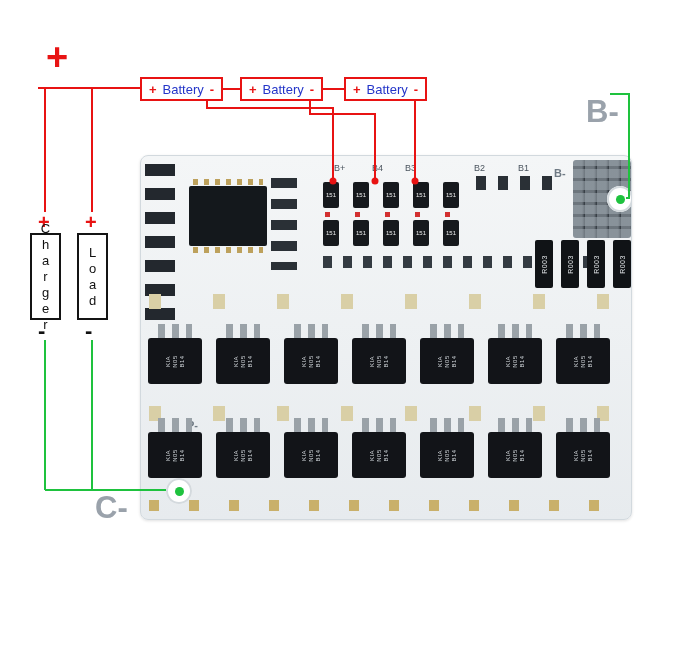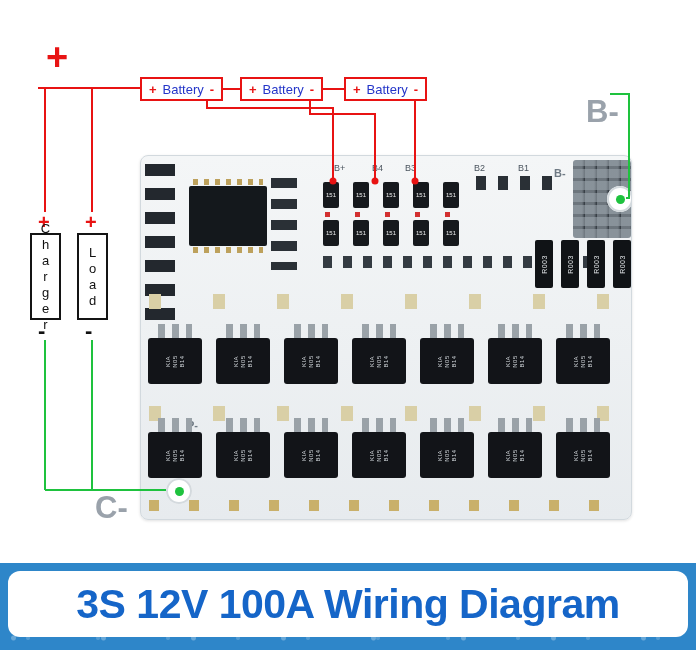--- a/index.html
+++ b/index.html
@@ -391,19 +391,14 @@
   </div>
   <div class="vert-box load-box">
     <span>Load</span>
   </div>
   <span class="term minus charger-minus">-</span>
   <span class="term minus load-minus">-</span>
 
   <span class="big-label big-b">B-</span>
   <span class="big-label big-c">C-</span>
 
-  <div class="banner">
-    <div class="banner-inner">
-      <span class="banner-title">3S 12V 100A Wiring Diagram</span>
-    </div>
-  </div>
 
 </div>
 
 </body></html>

